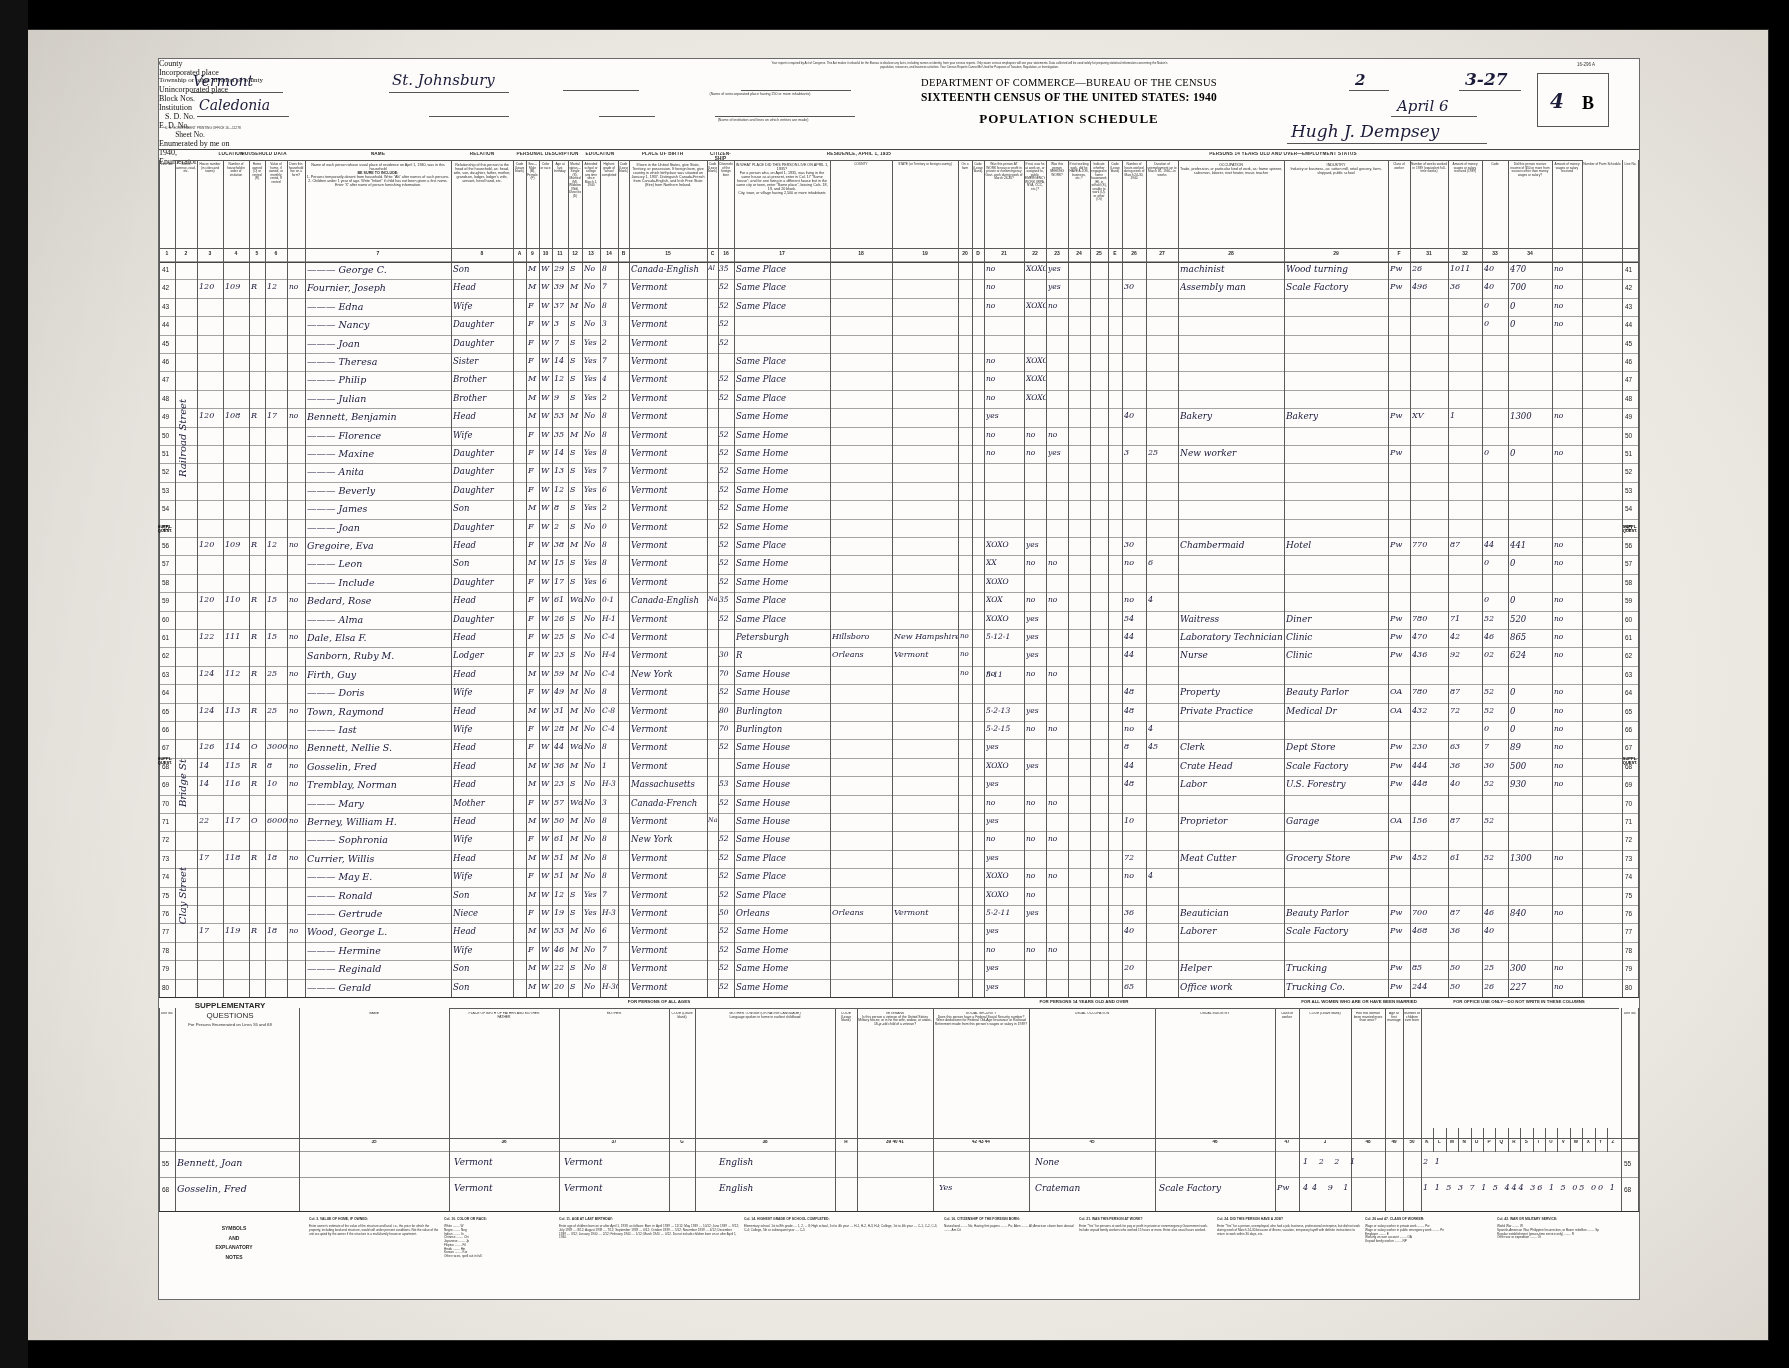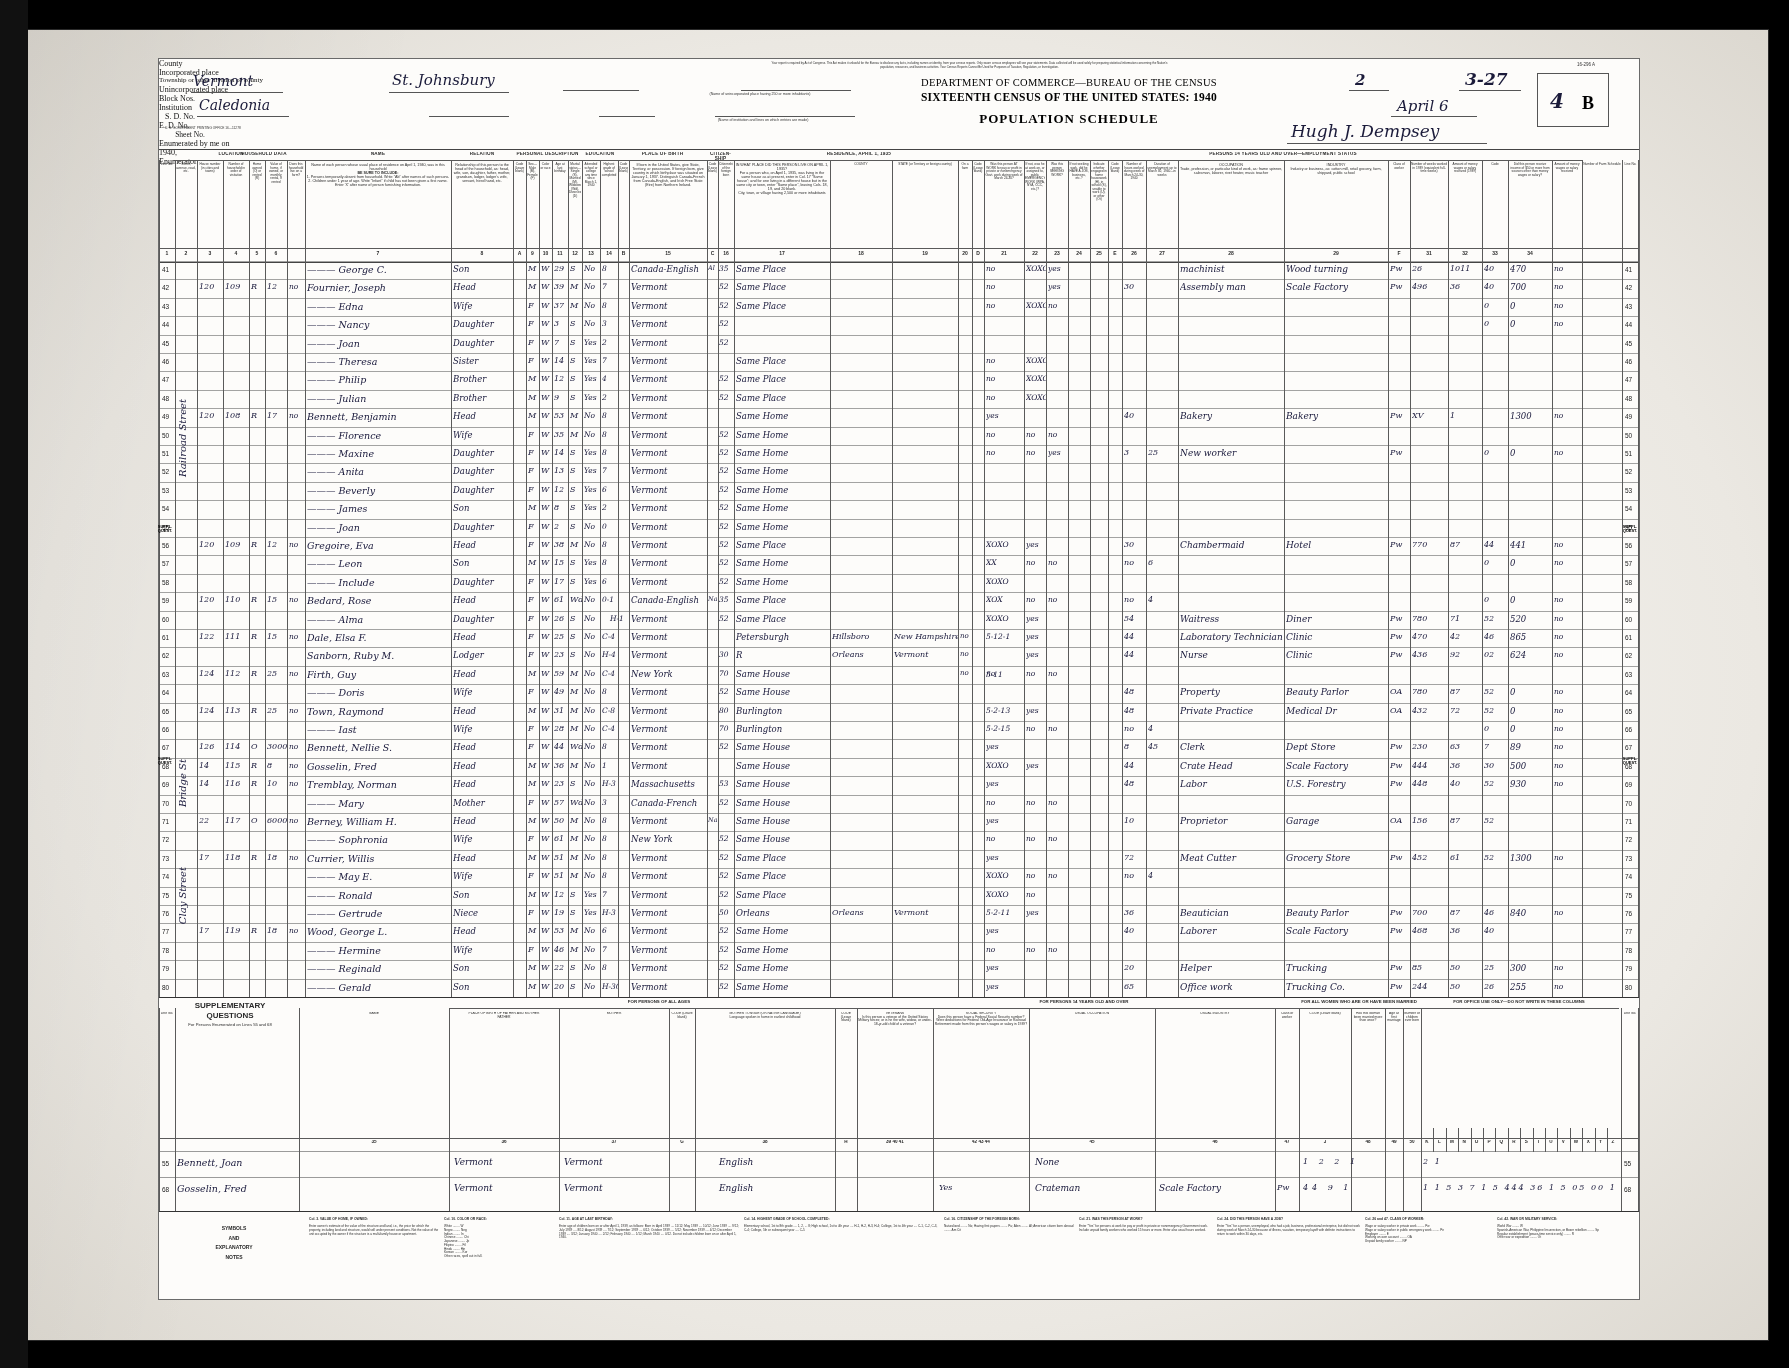--- a/index.html
+++ b/index.html
@@ -1036,21 +1036,21 @@
            overflow:hidden;">F</div>
         <div class="entry" style="left:382px;top:352.59999999999997px;width:11px;font-size:8px;
            overflow:hidden;">W</div>
         <div class="entry" style="left:395px;top:352.59999999999997px;width:14px;font-size:8px;
            overflow:hidden;">26</div>
         <div class="entry" style="left:411px;top:352.59999999999997px;width:12px;font-size:8px;
            overflow:hidden;">S</div>
         <div class="entry" style="left:425px;top:352.59999999999997px;width:16px;font-size:7.5px;
            overflow:hidden;">No</div>
         <div class="entry" style="left:443px;top:352.59999999999997px;width:16px;font-size:7.5px;
-           overflow:hidden;padding-left:8px;">H-1</div>
+           overflow:hidden;">H-1</div>
         <div class="entry" style="left:472px;top:352.59999999999997px;width:76px;font-size:8.5px;
            overflow:hidden;">Vermont</div>
         <div class="entry" style="left:560px;top:352.59999999999997px;width:14px;font-size:7.5px;
            overflow:hidden;">52</div>
         <div class="entry" style="left:577px;top:352.59999999999997px;width:94px;font-size:8.5px;
            overflow:hidden;">Same Place</div>
         <div class="entry" style="left:827px;top:352.59999999999997px;width:38px;font-size:7.5px;
            overflow:hidden;">XOXO</div>
         <div class="entry" style="left:867px;top:352.59999999999997px;width:20px;font-size:7.5px;
            overflow:hidden;">yes</div>
@@ -1982,35 +1982,35 @@
            overflow:hidden;">Trucking Co.</div>
         <div class="entry" style="left:1231px;top:720.5999999999999px;width:20px;font-size:8px;
            overflow:hidden;">Pw</div>
         <div class="entry" style="left:1253px;top:720.5999999999999px;width:36px;font-size:8px;
            overflow:hidden;">244</div>
         <div class="entry" style="left:1291px;top:720.5999999999999px;width:32px;font-size:8px;
            overflow:hidden;">50</div>
         <div class="entry" style="left:1325px;top:720.5999999999999px;width:24px;font-size:8px;
            overflow:hidden;">26</div>
         <div class="entry" style="left:1351px;top:720.5999999999999px;width:42px;font-size:8.5px;
-           overflow:hidden;">255</div>
+           overflow:hidden;">227</div>
         <div class="entry" style="left:1395px;top:720.5999999999999px;width:28px;font-size:7.5px;
            overflow:hidden;">no</div>
         <div class="entry vert" style="left:18px;top:138px;font-size:10px;">Railroad Street</div>
         <div class="entry vert" style="left:18px;top:498px;font-size:10px;">Bridge St</div>
         <div class="entry vert" style="left:18px;top:606px;font-size:10px;">Clay Street</div>
         <div class="sq" style="left:-2px;top:264px;width:16px;font-size:4px;line-height:1.1;">SUPPL.<br>QUEST.</div>
         <div class="sq" style="left:1462px;top:264px;width:18px;font-size:4px;line-height:1.1;">SUPPL.<br>QUEST.</div>
         <div class="sq" style="left:-2px;top:496px;width:16px;font-size:4px;line-height:1.1;">SUPPL.<br>QUEST.</div>
         <div class="sq" style="left:1462px;top:496px;width:18px;font-size:4px;line-height:1.1;">SUPPL.<br>QUEST.</div>
       </div>
 
     <div id="supp" style="position:absolute;left:0;top:938px;width:1480px;height:182px;border-top:1.4px solid #333;">
         <div class="hcell" style="left:6px;top:4px;width:130px;font-size:8px;font-weight:bold;">SUPPLEMENTARY</div>
-        <div class="hcell" style="left:6px;top:14px;width:130px;font-size:8px;font-weight:bold;">QUESTIONS</div>
+        <div class="hcell" style="left:6px;top:14px;width:130px;font-size:8px;font-weight:normal;">QUESTIONS</div>
         <div class="hcell" style="left:4px;top:25px;width:134px;font-size:4.2px;">For Persons Enumerated on Lines 55 and 68</div>
         <div class="hcell" style="left:290px;top:2px;width:420px;font-size:4.4px;font-weight:bold;">FOR PERSONS OF ALL AGES</div>
         <div class="cellline" style="left:290px;top:10px;width:420px;height:1px;"></div>
         <div class="hcell" style="left:710px;top:2px;width:430px;font-size:4.4px;font-weight:bold;">FOR PERSONS 14 YEARS OLD AND OVER</div>
         <div class="cellline" style="left:710px;top:10px;width:430px;height:1px;"></div>
         <div class="hcell" style="left:1140px;top:2px;width:120px;font-size:4.4px;font-weight:bold;">FOR ALL WOMEN WHO ARE OR HAVE BEEN MARRIED</div>
         <div class="cellline" style="left:1140px;top:10px;width:120px;height:1px;"></div>
         <div class="hcell" style="left:1260px;top:2px;width:200px;font-size:4.4px;font-weight:bold;">FOR OFFICE USE ONLY—DO NOT WRITE IN THESE COLUMNS</div>
         <div class="cellline" style="left:1260px;top:10px;width:200px;height:1px;"></div>
         <div class="cellline" style="left:0px;top:10px;width:1px;height:144px;"></div>

